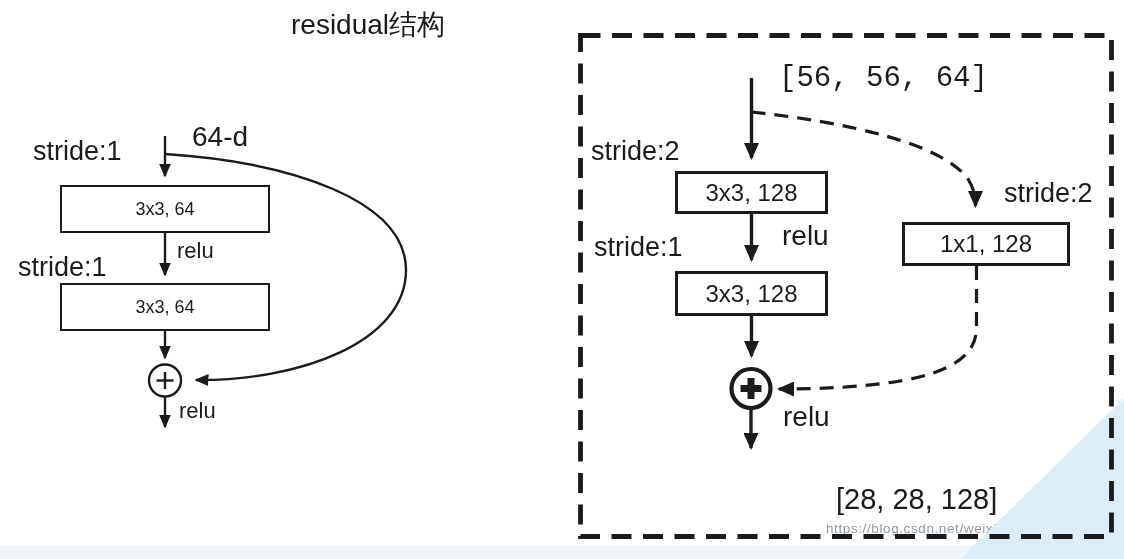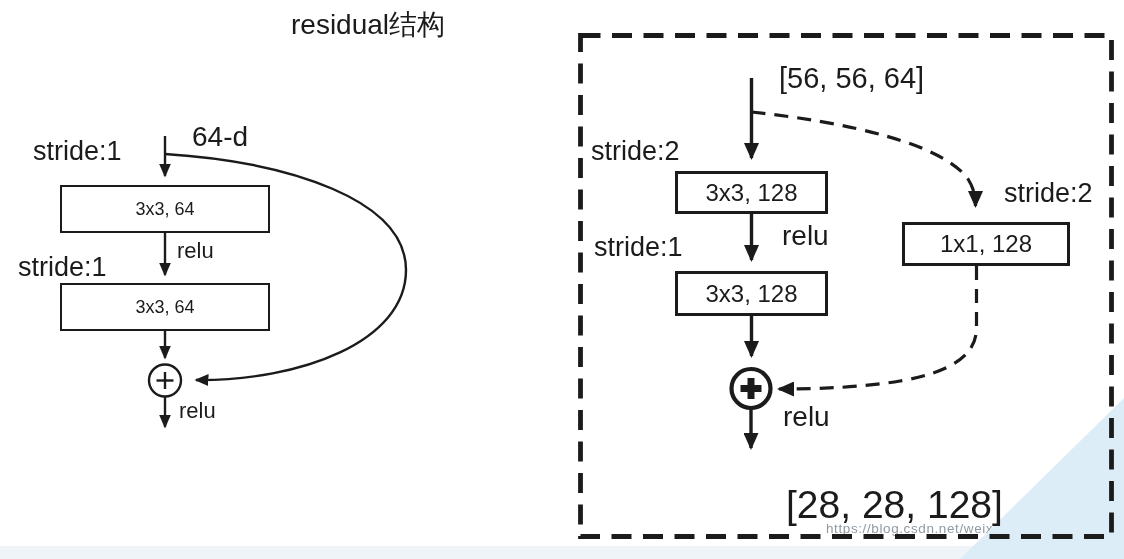--- a/index.html
+++ b/index.html
@@ -91,30 +91,30 @@
   <div class="convbox thinbox" style="left:60px;top:185px;width:210px;height:48px;">
     <span>3x3, 64</span>
   </div>
   <div class="lbl" style="left:177px;top:240px;font-size:22px;">relu</div>
   <div class="lbl" style="left:18px;top:254px;font-size:27px;">stride:1</div>
   <div class="convbox thinbox" style="left:60px;top:283px;width:210px;height:48px;">
     <span>3x3, 64</span>
   </div>
   <div class="lbl" style="left:179px;top:400px;font-size:22px;">relu</div>
 
-  <div class="lbl" style="left:779px;top:64px;font-size:29px;">[56, 56, 64]</div>
+  <div class="lbl" style="left:779px;top:64px;font-size:29px;font-family:Liberation Mono, monospace;">[56, 56, 64]</div>
   <div class="lbl" style="left:591px;top:138px;font-size:27px;">stride:2</div>
   <div class="convbox thickbox" style="left:675px;top:171px;width:153px;height:43px;">
     <span>3x3, 128</span>
   </div>
   <div class="lbl" style="left:782px;top:222px;font-size:28px;">relu</div>
   <div class="lbl" style="left:594px;top:234px;font-size:27px;">stride:1</div>
   <div class="convbox thickbox" style="left:675px;top:271px;width:153px;height:45px;">
     <span>3x3, 128</span>
   </div>
   <div class="lbl" style="left:1004px;top:180px;font-size:27px;">stride:2</div>
   <div class="convbox thickbox" style="left:902px;top:222px;width:168px;height:44px;">
     <span>1x1, 128</span>
   </div>
   <div class="lbl" style="left:783px;top:403px;font-size:28px;">relu</div>
-  <div class="lbl" style="left:786px;top:485px;font-size:39px;">[28, 28, 128]</div>
+  <div class="lbl" style="left:836px;top:485px;font-size:29px;">[28, 28, 128]</div>
 
 </div>
 
 </body></html>

